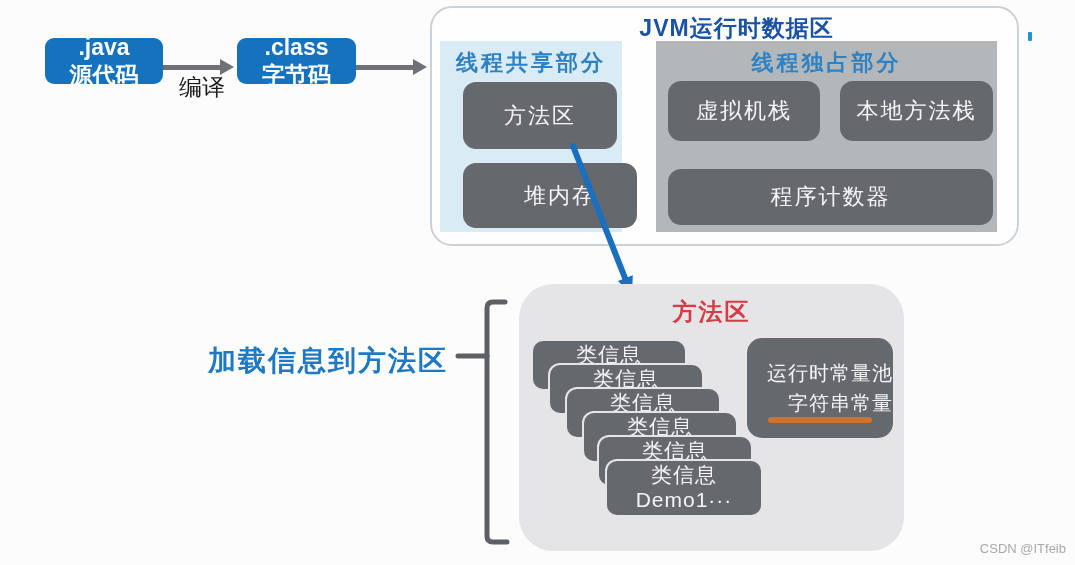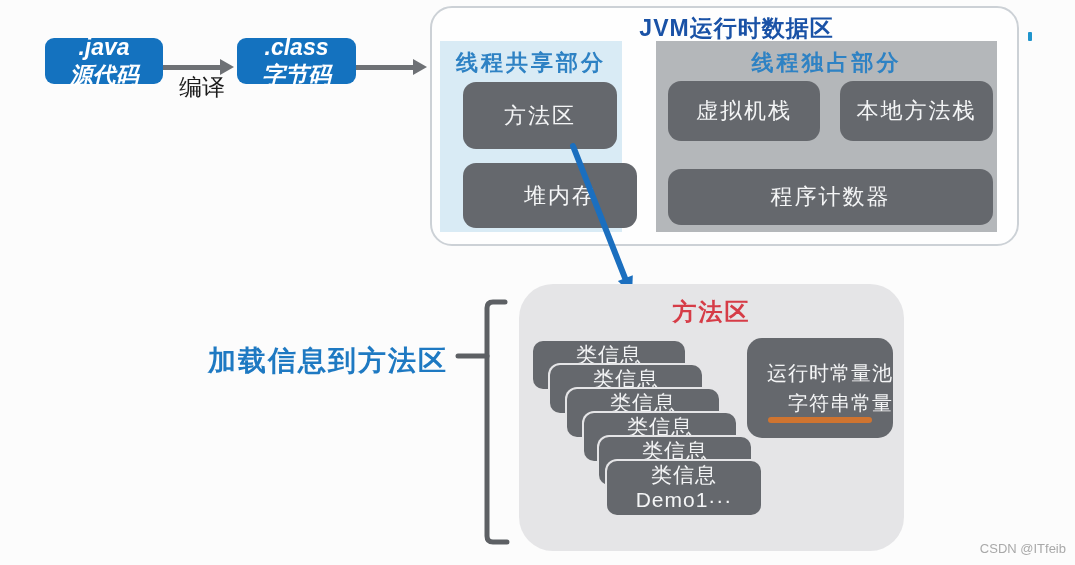--- a/index.html
+++ b/index.html
@@ -6,21 +6,21 @@
   #stage{
     position:relative;width:1075px;height:565px;overflow:hidden;
     background:#fcfcfc;
     font-family:"Liberation Sans","DejaVu Sans",sans-serif;
   }
   
   .bluebox{
     position:absolute;width:118px;height:46px;border-radius:9px;
     background:#1472bf;color:#ffffff;font-weight:bold;font-size:23px;
     display:flex;flex-direction:column;align-items:center;justify-content:center;
-    line-height:28px;text-align:center;font-style:italic;
+    line-height:28px;text-align:center;
   }
   
   .h-arrow{position:absolute;height:5px;background:#6e7175;}
   .h-arrow::after{
     content:"";position:absolute;right:-13px;top:-6px;
     border-left:14px solid #6e7175;
     border-top:8px solid transparent;border-bottom:8px solid transparent;
   }
   .compile-label{position:absolute;font-size:23px;color:#1b1b1b;text-align:center;}
   

